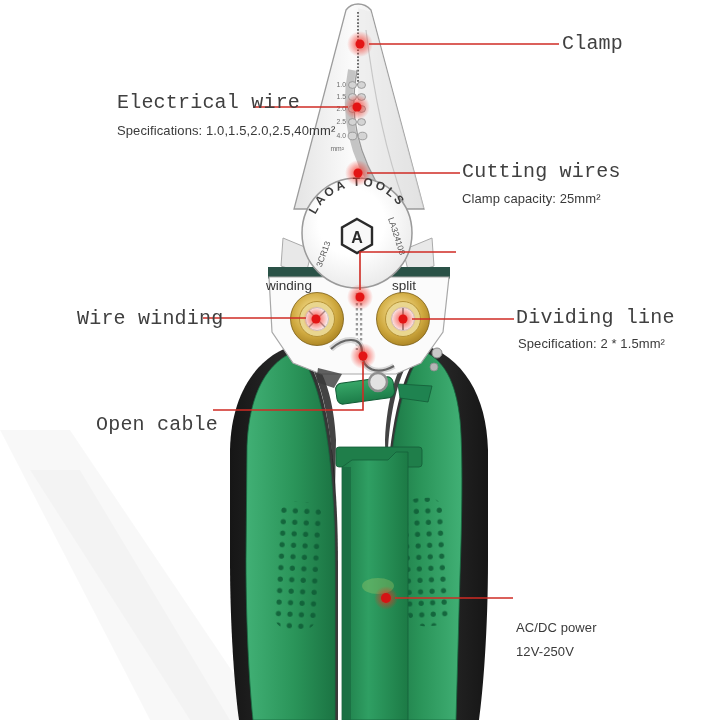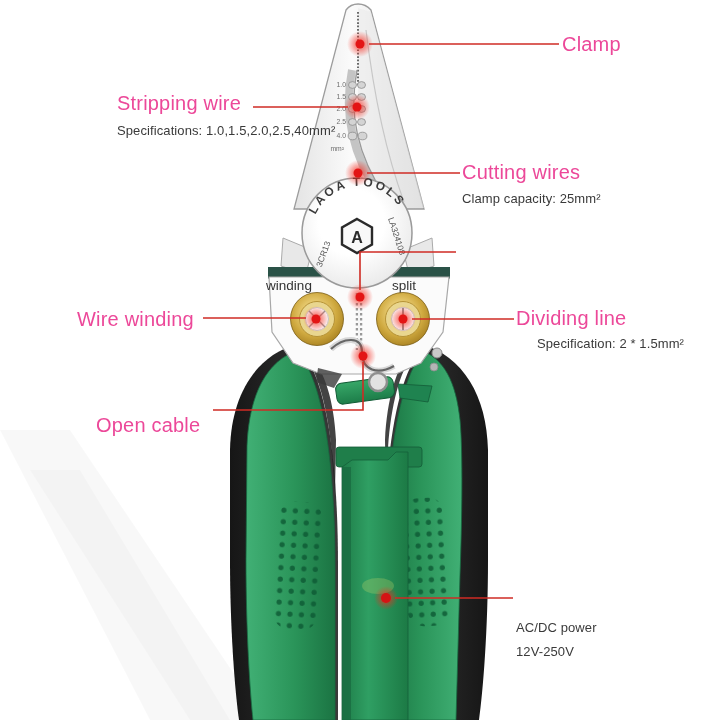--- a/index.html
+++ b/index.html
@@ -2,37 +2,37 @@
 <html><head>
 <meta charset="utf-8">
 <style>
   html,body{margin:0;padding:0;background:#fff;}
   .stage{
     position:relative;width:720px;height:720px;background:#ffffff;overflow:hidden;
     font-family:"Liberation Sans",sans-serif;
   }
   .stage svg{position:absolute;left:0;top:0;}
   .lbl{
-    position:absolute;font-size:20px;color:#ec4899;white-space:nowrap;
-    letter-spacing:0.2px;line-height:1.3;
+    position:absolute;font-size:20px;color:#404040;white-space:nowrap;
+    letter-spacing:0.2px;line-height:1.3;font-family:Liberation Mono, monospace;
   }
   .lbl.wrap{white-space:normal;width:200px;}
   .spec{
     position:absolute;font-size:13px;color:#3a3a3a;white-space:nowrap;letter-spacing:0.1px;
   }
   
   .pos-clamp{left:562px;top:31px;}
   .pos-strip{left:117px;top:90px;}
   .pos-strip-spec{left:117px;top:123px;}
   .pos-cut{left:462px;top:159px;}
   .pos-cut-spec{left:462px;top:191px;}
   .pos-stay{left:461px;top:240px;}
   .pos-winding{left:77px;top:306px;}
   .pos-divide{left:516px;top:305px;}
-  .pos-divide-spec{left:518px;top:336px;margin-left:19px;}
+  .pos-divide-spec{left:518px;top:336px;}
   .pos-open{left:96px;top:396px;margin-top:16px;}
   .pos-elec{left:516px;top:561px;}
   .pos-elec-power{left:516px;top:620px;}
   .pos-elec-volt{left:516px;top:644px;}
 </style>
 </head>
 <body>
 
 <div class="stage">
 
@@ -245,21 +245,21 @@
         </g>
       <g>
           <circle cx="386" cy="598" r="12" fill="url(#redGlow)"></circle>
           <circle cx="386" cy="598" r="5" fill="#d41414"></circle>
         </g>
     </g>
   </svg>
 
   <div class="lbl pos-clamp">Clamp</div>
 
-  <div class="lbl pos-strip">Stripping wire</div>
+  <div class="lbl pos-strip">Electrical wire</div>
   <div class="spec pos-strip-spec">Specifications: 1.0,1.5,2.0,2.5,40mm²</div>
 
   <div class="lbl pos-cut">Cutting wires</div>
   <div class="spec pos-cut-spec">Clamp capacity: 25mm²</div>
 
 
   <div class="lbl pos-winding">Wire winding</div>
 
   <div class="lbl pos-divide">Dividing line</div>
   <div class="spec pos-divide-spec">Specification: 2 * 1.5mm²</div>

